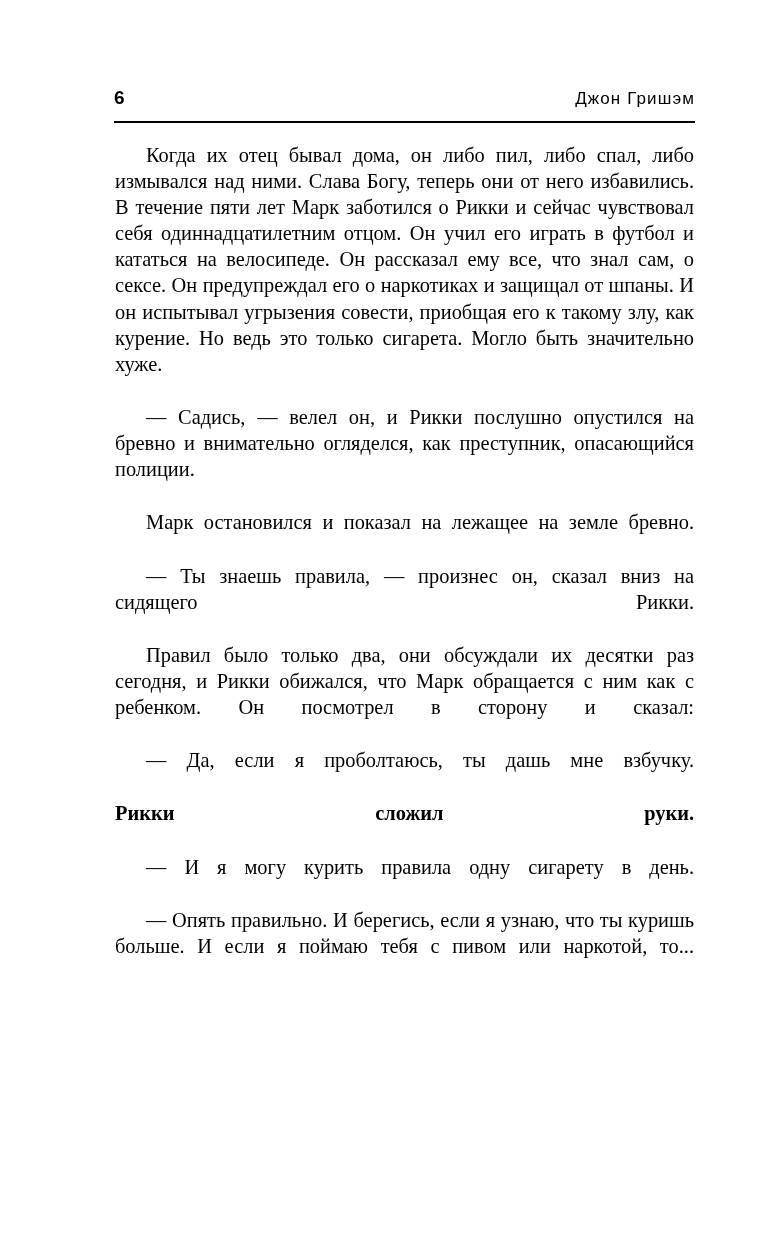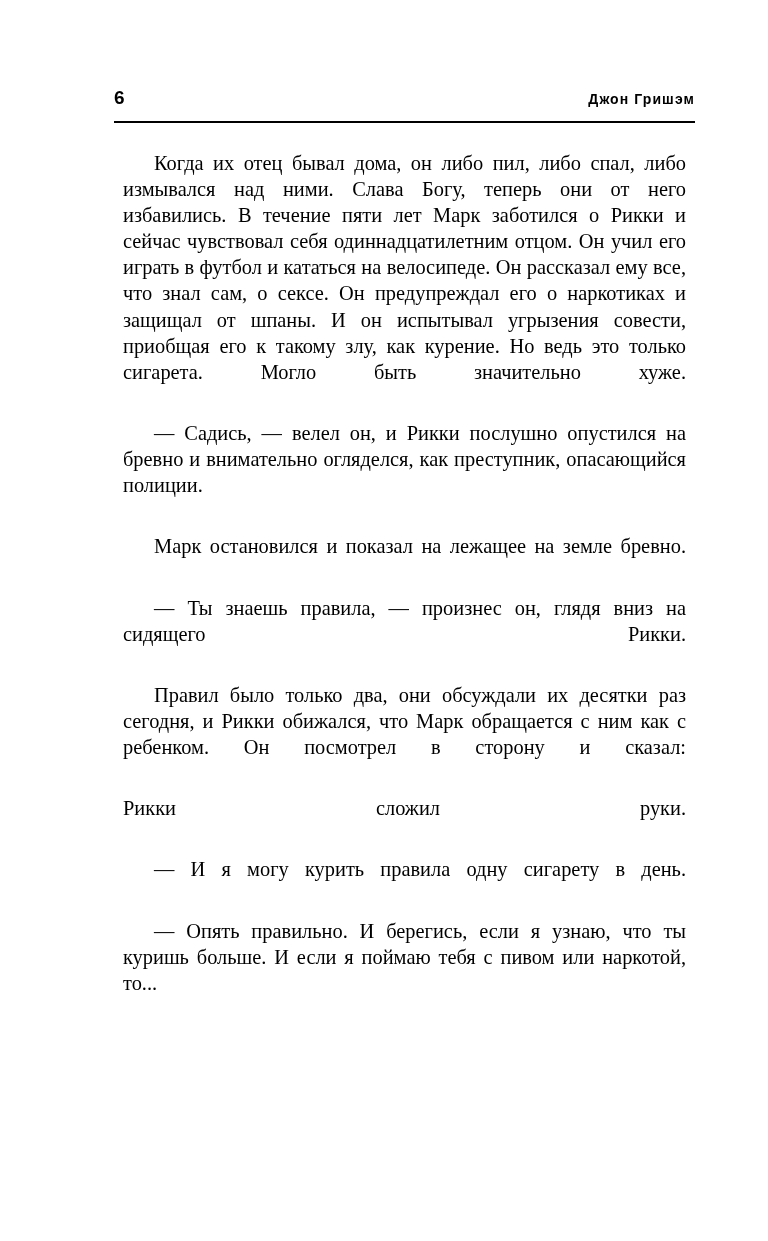--- a/index.html
+++ b/index.html
@@ -35,22 +35,22 @@
     line-height: 20px;
   }
   .folio {
     font-family: "Liberation Sans", sans-serif;
     font-weight: bold;
     font-size: 19px;
     letter-spacing: 0px;
   }
   .author {
     font-family: "Liberation Sans", sans-serif;
-    font-weight: bold;
-    font-size: 14px;
+    font-weight: normal;
+    font-size: 17px;
     letter-spacing: 1.1px;
     white-space: nowrap;
   }
   .head-rule {
     position: absolute;
     left: 114px;
     top: 121px;
     width: 581px;
     height: 2px;
     background: #000000;
@@ -63,27 +63,28 @@
     font-family: "Liberation Serif", serif;
     font-size: 20.4px;
     line-height: 26.1px;
     text-align: justify;
     text-justify: inter-word;
     -webkit-hyphens: none;
     hyphens: none;
     word-spacing: 0.2px;
   }
   .textblock p {
-    margin: 9px;
+    margin: 1px;
     padding: 0;
     text-indent: 31px;
     text-align: justify;
   }
   .textblock p.noindent {
     text-indent: 0;
+    font-weight: bold;
   }
   
   .textblock p:after {
     content: "";
     display: inline-block;
     width: 100%;
   }
 </style>
 </head>
 <body>
@@ -94,20 +95,21 @@
     <span class="folio">6</span>
     <span class="author">Джон Гришэм</span>
   </div>
 
   <div class="head-rule"></div>
 
   <div class="textblock" id="textblock">
       <p>Когда их отец бывал дома, он либо пил, либо спал, либо измывался над ними. Слава Богу, теперь они от него избавились. В течение пяти лет Марк заботился о Рикки и сейчас чувствовал себя одиннадцатилетним отцом. Он учил его играть в футбол и кататься на велосипеде. Он рассказал ему все, что знал сам, о сексе. Он предупреждал его о наркотиках и защищал от шпаны. И он испытывал угрызения совести, приобщая его к такому злу, как курение. Но ведь это только сигарета. Могло быть значительно хуже.</p>
       <p>— Садись, — велел он, и Рикки послушно опустился на бревно и внимательно огляделся, как преступник, опасающийся полиции.</p>
       <p>Марк остановился и показал на лежащее на земле бревно.</p>
-      <p>— Ты знаешь правила, — произнес он, глядя вниз на сидящего Рикки.</p>
+      <p>— Ты знаешь правила, — произнес он, сказал вниз на сидящего Рикки.</p>
       <p>Правил было только два, они обсуждали их десятки раз сегодня, и Рикки обижался, что Марк обращается с ним как с ребенком. Он посмотрел в сторону и сказал:</p>
+      <p>— Да, если я проболтаюсь, ты дашь мне взбучку.</p>
       <p class="noindent">Рикки сложил руки.</p>
       <p>— И я могу курить правила одну сигарету в день.</p>
       <p>— Опять правильно. И берегись, если я узнаю, что ты куришь больше. И если я поймаю тебя с пивом или наркотой, то...</p>
     </div>
 
 </div>
 
 </body></html>

